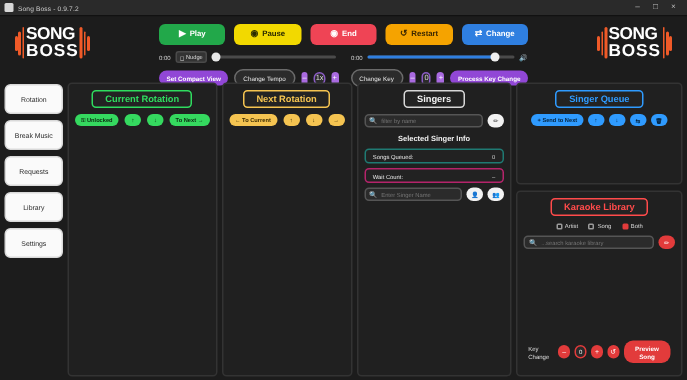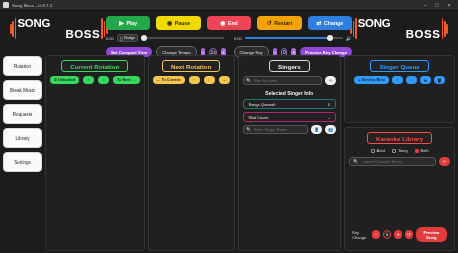--- a/index.html
+++ b/index.html
@@ -22,21 +22,21 @@
   .tb-btn { width: 12px; height: 11px; color: #bbb; font-size: 5.5px; display: flex;
             align-items: center; justify-content: center; }
 
   
   .header { position: relative; height: 48px; }
   .logo { position: absolute; top: 7px; display: flex; align-items: center; gap: 1px; }
   .logo-left { left: 10px; }
   .logo-right { right: 10px; }
   .logo-text { color: #fff; font-size: 11.5px; font-weight: bold; line-height: 10.5px;
                letter-spacing: -.3px; }
-  .logo-text div:last-child { letter-spacing: .6px; padding-left: 48px; }
+  .logo-text div:last-child { letter-spacing: .6px; }
   .waves { display: flex; gap: .8px; align-items: center; }
   .waves i { display: block; width: 1.6px; border-radius: 1px; background: #f05a28; }
   .waves i.a { height: 10px; } .waves i.b { height: 16px; } .waves i.c { height: 21px; }
   .waves.mir i.a { height: 21px; } .waves.mir i.b { height: 16px; } .waves.mir i.c { height: 10px; }
 
   .transport { position: absolute; left: 106px; right: 106px; top: 5px; }
   .t-row1 { display: flex; justify-content: space-between; gap: 6px; }
   .tbtn {
     flex: 1; height: 14px; border-radius: 4px; border: none; cursor: pointer;
     display: flex; align-items: center; justify-content: center; gap: 2.5px;

